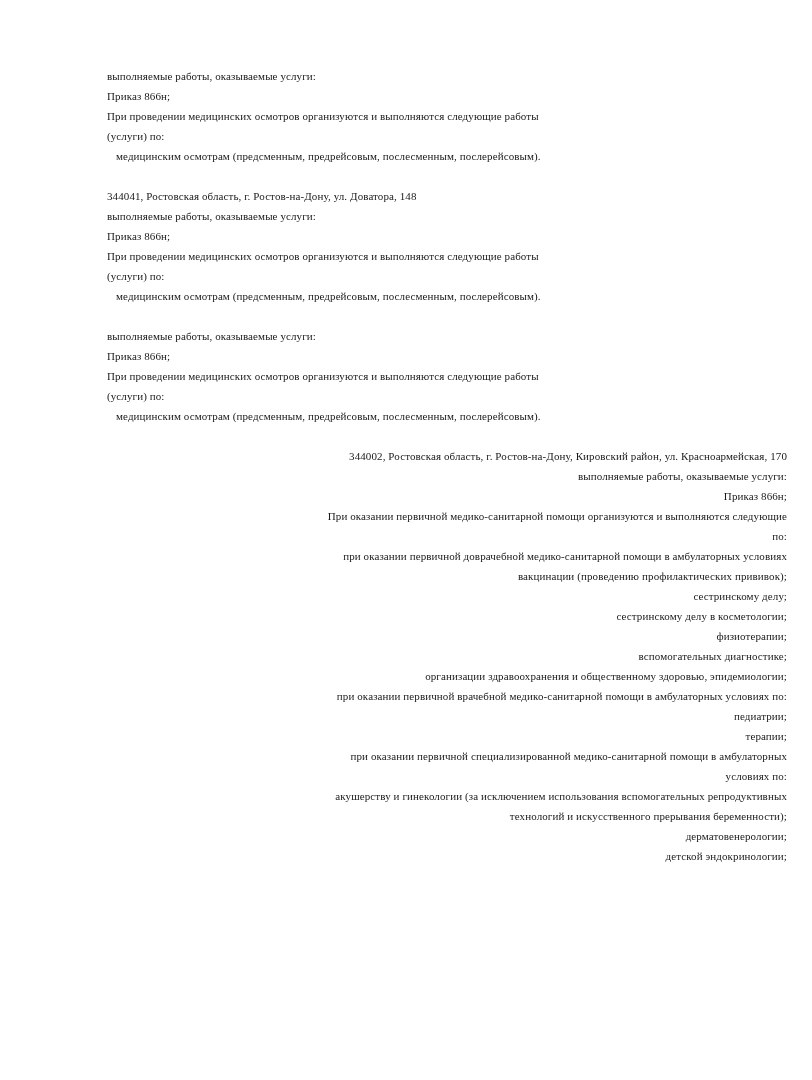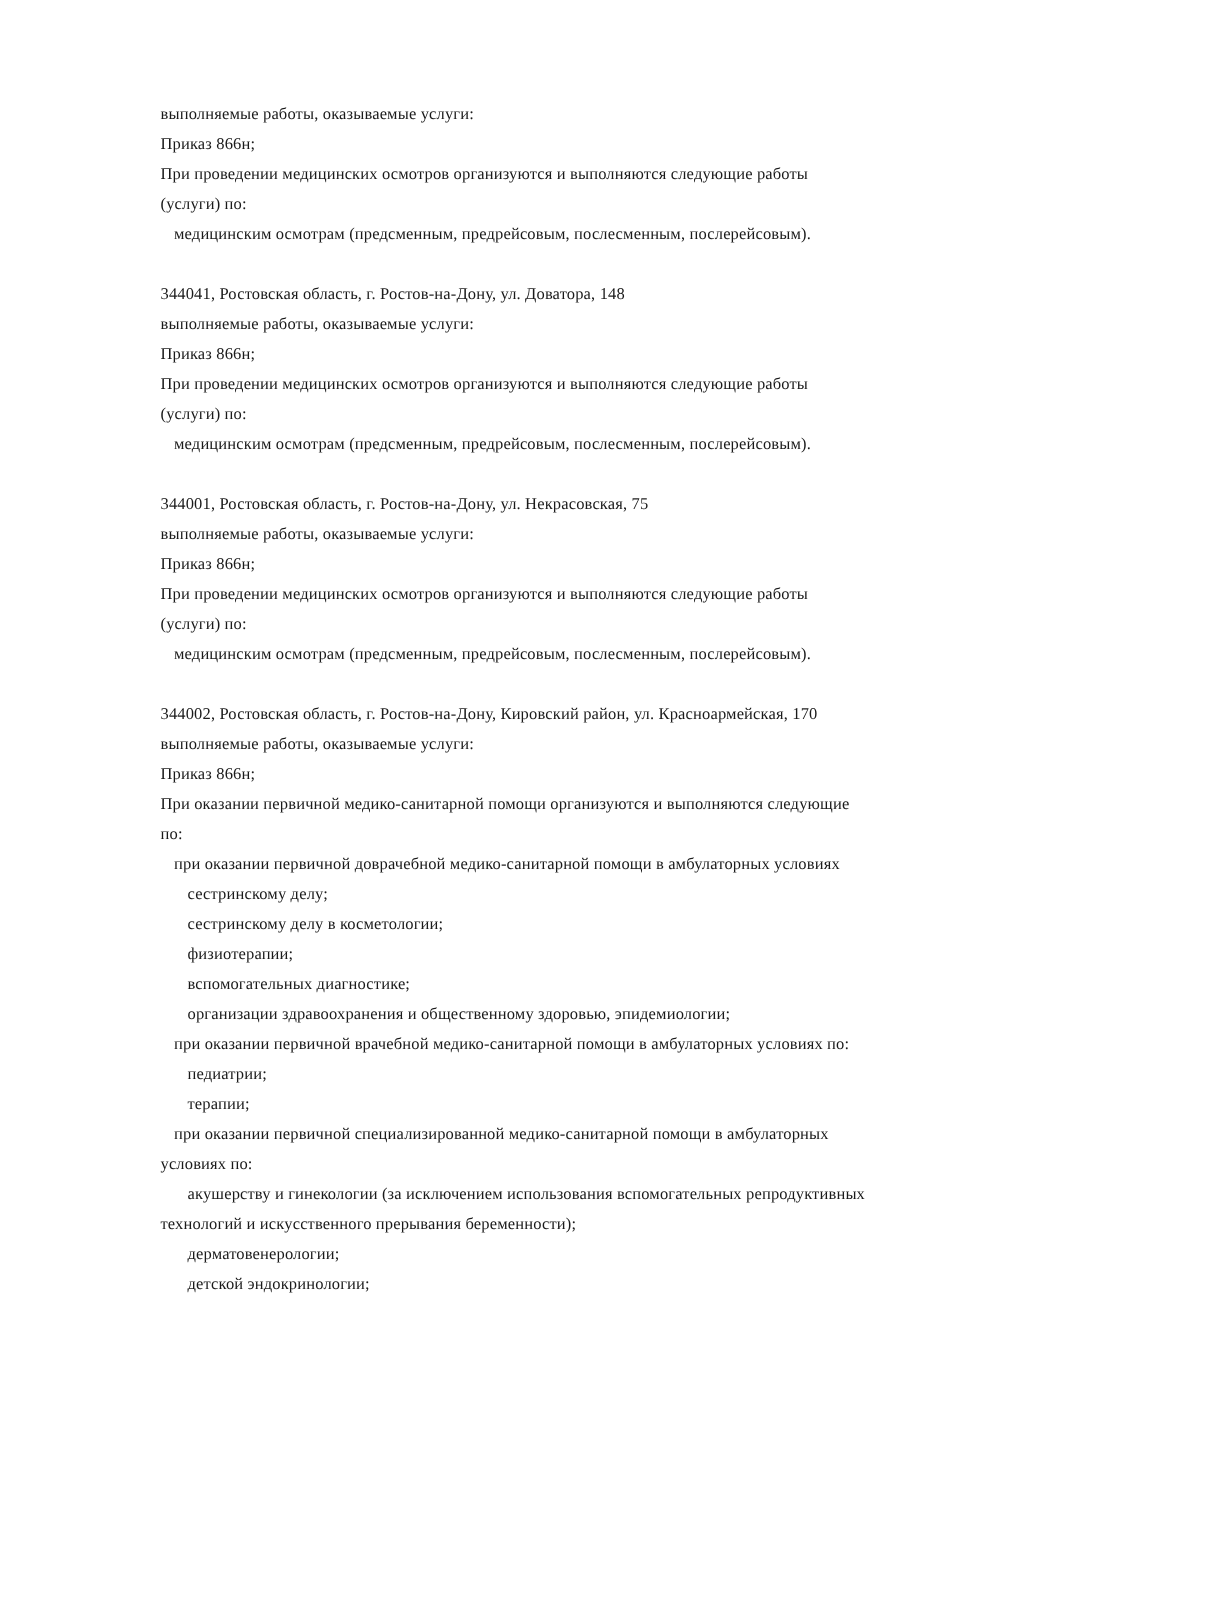--- a/index.html
+++ b/index.html
@@ -26,20 +26,21 @@
     width: 680px;
     font-size: 11px;
     line-height: 20px;
     letter-spacing: 0.1px;
   }
   .block {
     margin: 0 0 20px 0;
   }
   .block:last-child {
     margin-bottom: 0;
+    text-align: right;
   }
   .line {
     white-space: pre;
     height: 20px;
   }
   .indent-0 { padding-left: 0; }
   .indent-1 { padding-left: 9px; }
   .indent-2 { padding-left: 18px; }
 </style>
 </head>
@@ -56,34 +57,34 @@
       </div>
       <div class="block">
         <div class="line indent-0">344041, Ростовская область, г. Ростов-на-Дону, ул. Доватора, 148</div>
         <div class="line indent-0">выполняемые работы, оказываемые услуги:</div>
         <div class="line indent-0">Приказ 866н;</div>
         <div class="line indent-0">При проведении медицинских осмотров организуются и выполняются следующие работы</div>
         <div class="line indent-0">(услуги) по:</div>
         <div class="line indent-1">медицинским осмотрам (предсменным, предрейсовым, послесменным, послерейсовым).</div>
       </div>
       <div class="block">
-        <div class="line indent-0">344001, Ростовская область, г. Ростов-на-Дону, ул. Некрасовская, 75</div>
         <div class="line indent-0">выполняемые работы, оказываемые услуги:</div>
         <div class="line indent-0">Приказ 866н;</div>
         <div class="line indent-0">При проведении медицинских осмотров организуются и выполняются следующие работы</div>
         <div class="line indent-0">(услуги) по:</div>
         <div class="line indent-1">медицинским осмотрам (предсменным, предрейсовым, послесменным, послерейсовым).</div>
       </div>
       <div class="block">
         <div class="line indent-0">344002, Ростовская область, г. Ростов-на-Дону, Кировский район, ул. Красноармейская, 170</div>
         <div class="line indent-0">выполняемые работы, оказываемые услуги:</div>
         <div class="line indent-0">Приказ 866н;</div>
         <div class="line indent-0">При оказании первичной медико-санитарной помощи организуются и выполняются следующие</div>
         <div class="line indent-0">по:</div>
         <div class="line indent-1">при оказании первичной доврачебной медико-санитарной помощи в амбулаторных условиях</div>
+        <div class="line indent-2">вакцинации (проведению профилактических прививок);</div>
         <div class="line indent-2">сестринскому делу;</div>
         <div class="line indent-2">сестринскому делу в косметологии;</div>
         <div class="line indent-2">физиотерапии;</div>
         <div class="line indent-2">вспомогательных диагностике;</div>
         <div class="line indent-2">организации здравоохранения и общественному здоровью, эпидемиологии;</div>
         <div class="line indent-1">при оказании первичной врачебной медико-санитарной помощи в амбулаторных условиях по:</div>
         <div class="line indent-2">педиатрии;</div>
         <div class="line indent-2">терапии;</div>
         <div class="line indent-1">при оказании первичной специализированной медико-санитарной помощи в амбулаторных</div>
         <div class="line indent-0">условиях по:</div>

